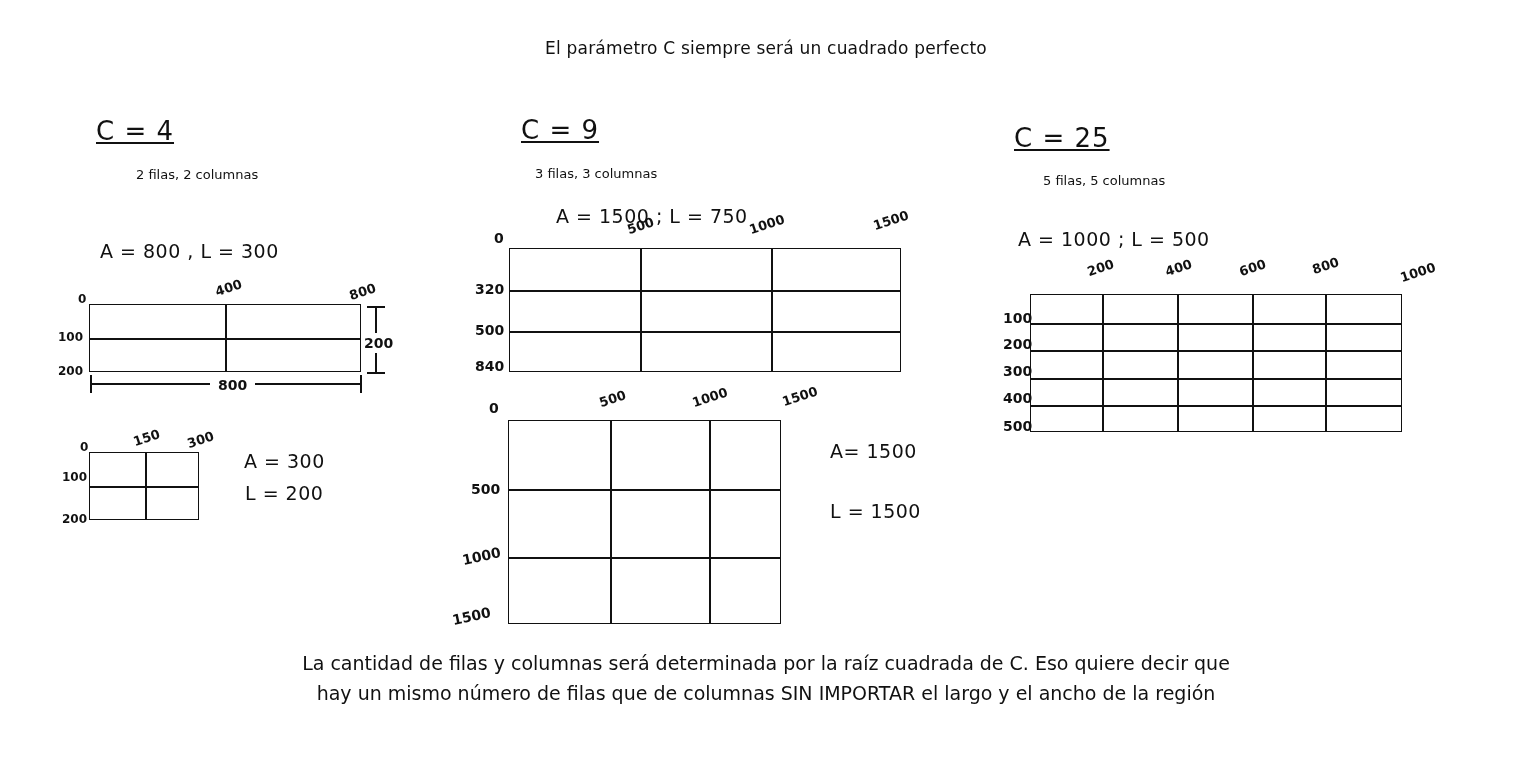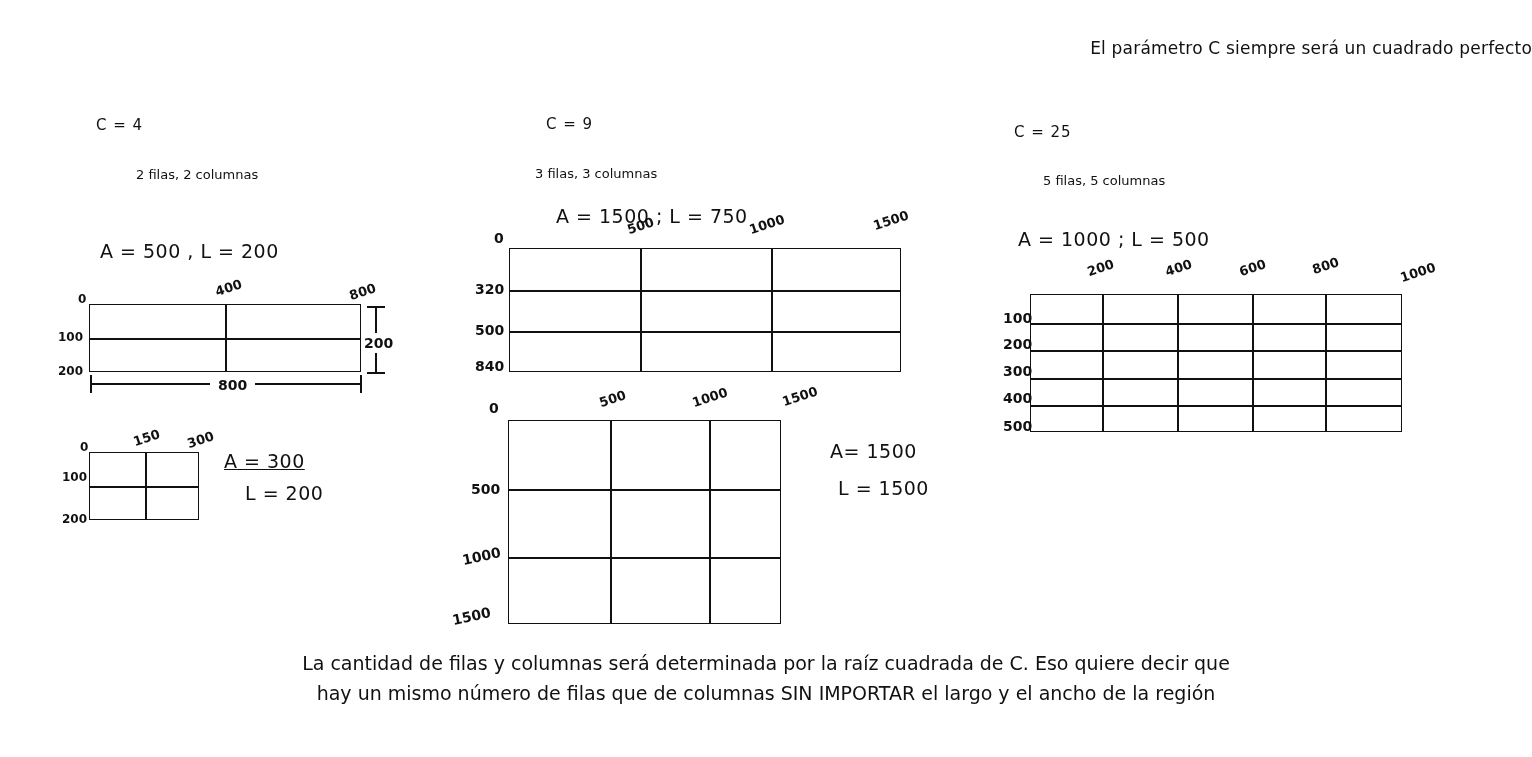--- a/index.html
+++ b/index.html
@@ -13,27 +13,28 @@
     position: relative;
     font-family: "DejaVu Sans", sans-serif;
     color: #111111;
     overflow: hidden;
   }
   .abs { position: absolute; }
   .title {
     top: 38px;
     left: 0;
     width: 1532px;
-    text-align: right;
+    text-align: center;
     font-size: 17px;
     letter-spacing: 0.2px;
   }
   .case-label {
-    font-size: 15px;
+    font-size: 26px;
     letter-spacing: 1px;
+    text-decoration: underline;
   }
   .case-sub {
     font-size: 13px;
   }
   .hand {
     font-size: 19px;
     letter-spacing: 0.5px;
   }
   .tick {
     font-size: 12px;
@@ -74,21 +75,21 @@
   }
 </style>
 </head>
 <body>
 
 <div class="abs title">El parámetro C siempre será un cuadrado perfecto</div>
 
 <div class="abs case-label" style="top:116px; left:96px;">C = 4</div>
 <div class="abs case-sub" style="top:167px; left:136px;">2 filas, 2 columnas</div>
 
-<div class="abs hand" style="top:240px; left:100px;">A = 500 ,  L = 200</div>
+<div class="abs hand" style="top:240px; left:100px;">A = 800 ,  L = 300</div>
 
 <div class="grid" style="left:89px; top:304px; width:272px; height:68px;">
   <div class="vline" style="left:135px;"></div>
   <div class="hline" style="top:33px;"></div>
 </div>
 <div class="abs tick" style="top:292px; left:78px;">0</div>
 <div class="abs tick-rot" style="top:284px; left:218px;">400</div>
 <div class="abs tick-rot" style="top:288px; left:352px;">800</div>
 <div class="abs tick" style="top:330px; left:58px;">100</div>
 <div class="abs tick" style="top:364px; left:58px;">200</div>
@@ -106,24 +107,24 @@
 <div class="grid" style="left:89px; top:452px; width:110px; height:68px;">
   <div class="vline" style="left:55px;"></div>
   <div class="hline" style="top:33px;"></div>
 </div>
 <div class="abs tick" style="top:440px; left:80px;">0</div>
 <div class="abs tick-rot" style="top:434px; left:136px;">150</div>
 <div class="abs tick-rot" style="top:436px; left:190px;">300</div>
 <div class="abs tick" style="top:470px; left:62px;">100</div>
 <div class="abs tick" style="top:512px; left:62px;">200</div>
 
-<div class="abs hand" style="top:450px; left:224px;text-decoration:underline;">A = 300</div>
+<div class="abs hand" style="top:450px; left:244px;">A = 300</div>
 <div class="abs hand" style="top:482px; left:245px;">L = 200</div>
 
-<div class="abs case-label" style="top:115px; left:546px;">C = 9</div>
+<div class="abs case-label" style="top:115px; left:521px;">C = 9</div>
 <div class="abs case-sub" style="top:166px; left:535px;">3 filas, 3 columnas</div>
 
 <div class="abs hand" style="top:205px; left:556px;">A = 1500 ;  L = 750</div>
 
 <div class="grid" style="left:509px; top:248px; width:392px; height:124px;">
   <div class="vline thick" style="left:130px;"></div>
   <div class="vline thick" style="left:261px;"></div>
   <div class="hline" style="top:41px;"></div>
   <div class="hline" style="top:82px;"></div>
 </div>
@@ -143,21 +144,21 @@
 </div>
 <div class="abs tick-big" style="top:400px; left:489px;">0</div>
 <div class="abs tick-rot" style="top:395px; left:602px;">500</div>
 <div class="abs tick-rot" style="top:395px; left:695px;">1000</div>
 <div class="abs tick-rot" style="top:394px; left:785px;">1500</div>
 <div class="abs tick-big" style="top:481px; left:471px;">500</div>
 <div class="abs tick-big" style="top:548px; left:462px; transform:rotate(-12deg);">1000</div>
 <div class="abs tick-big" style="top:608px; left:452px; transform:rotate(-12deg);">1500</div>
 
 <div class="abs hand" style="top:440px; left:830px;">A= 1500</div>
-<div class="abs hand" style="top:477px; left:830px;margin-left:8px;">L = 1500</div>
+<div class="abs hand" style="top:500px; left:830px;">L = 1500</div>
 
 <div class="abs case-label" style="top:123px; left:1014px;">C = 25</div>
 <div class="abs case-sub" style="top:173px; left:1043px;text-align:center;">5 filas, 5 columnas</div>
 
 <div class="abs hand" style="top:228px; left:1018px;">A = 1000  ;  L = 500</div>
 
 <div class="grid" style="left:1030px; top:294px; width:372px; height:138px;">
   <div class="vline thick" style="left:71px;"></div>
   <div class="vline thick" style="left:146px;"></div>
   <div class="vline thick" style="left:221px;"></div>

